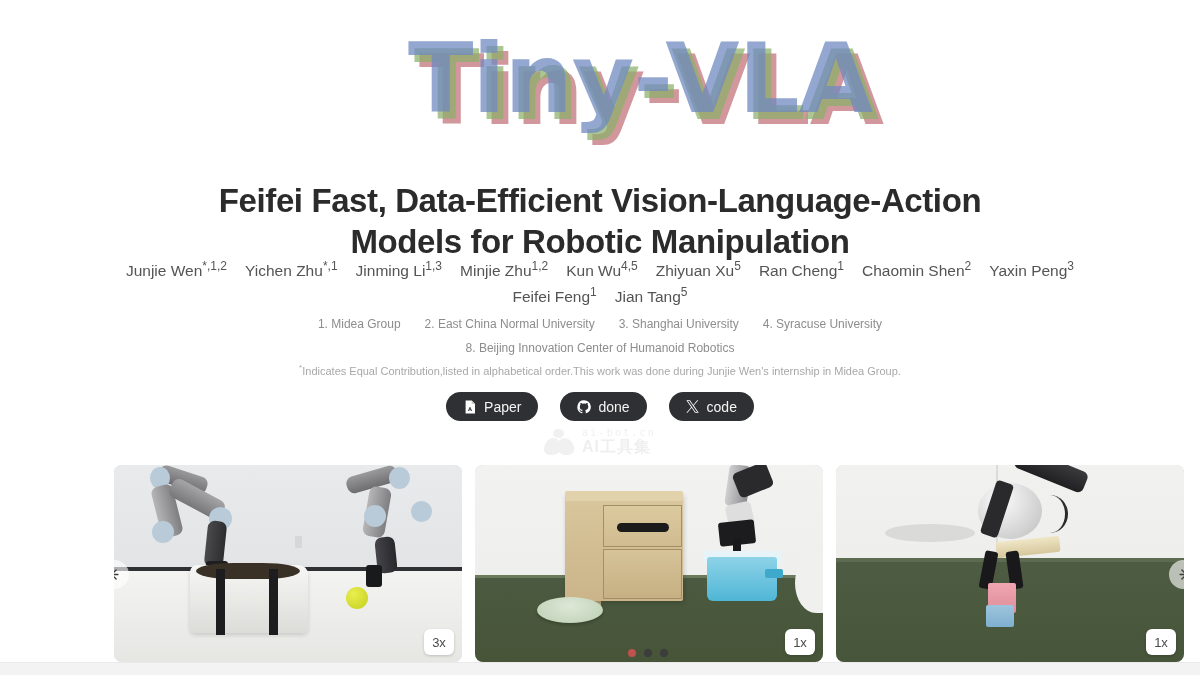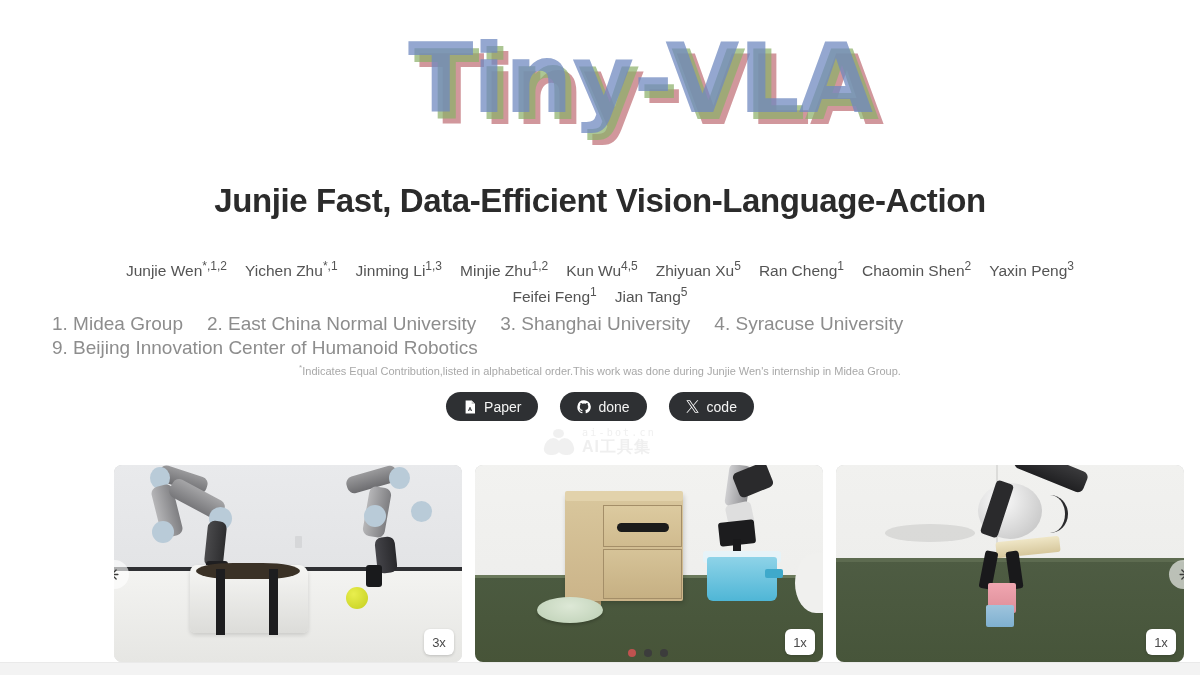--- a/index.html
+++ b/index.html
@@ -82,24 +82,24 @@
     vertical-align: super;
     line-height: 0;
   }
 
   
   .affils {
     position: absolute;
     top: 312px;
     left: 0;
     width: 1200px;
-    font-size: 19px;
+    text-align: center;
+    font-size: 12px;
     line-height: 24px;
     color: #8d8d8d;
-    padding-left: 40px;
   }
   .affil {
     display: inline-block;
     margin: 0 12px;
     white-space: nowrap;
   }
 
   
   .footnote {
     position: absolute;
@@ -337,26 +337,27 @@
 
 <div class="page">
 
   <div class="hero-title-wrap">
     <div class="hero-layer red">Tiny-VLA</div>
     <div class="hero-layer green">Tiny-VLA</div>
     <div class="hero-layer blue">Tiny-VLA</div>
   </div>
 
   <h1 class="subtitle">
-    <span class="ln">Junjie Fast, Data-Efficient Vision-Language-Action</span>
+    <span class="ln">Feifei Fast, Data-Efficient Vision-Language-Action</span>
+    <span class="ln">Models for Robotic Manipulation</span>
   </h1>
 
   <div class="authors" id="authors"><span class="author"><span>Junjie Wen</span><sup>*,1,2</sup></span><span class="author"><span>Yichen Zhu</span><sup>*,1</sup></span><span class="author"><span>Jinming Li</span><sup>1,3</sup></span><span class="author"><span>Minjie Zhu</span><sup>1,2</sup></span><span class="author"><span>Kun Wu</span><sup>4,5</sup></span><span class="author"><span>Zhiyuan Xu</span><sup>5</sup></span><span class="author"><span>Ran Cheng</span><sup>1</sup></span><span class="author"><span>Chaomin Shen</span><sup>2</sup></span><span class="author"><span>Yaxin Peng</span><sup>3</sup></span><br><span class="author"><span>Feifei Feng</span><sup>1</sup></span><span class="author"><span>Jian Tang</span><sup>5</sup></span></div>
 
-  <div class="affils" id="affils"><span class="affil">1. Midea Group</span><span class="affil">2. East China Normal University</span><span class="affil">3. Shanghai University</span><span class="affil">4. Syracuse University</span><br><span class="affil">9. Beijing Innovation Center of Humanoid Robotics</span></div>
+  <div class="affils" id="affils"><span class="affil">1. Midea Group</span><span class="affil">2. East China Normal University</span><span class="affil">3. Shanghai University</span><span class="affil">4. Syracuse University</span><br><span class="affil">8. Beijing Innovation Center of Humanoid Robotics</span></div>
 
   <div class="footnote">
     <span class="star">*</span><span>Indicates Equal Contribution,listed in alphabetical order.This work was done during Junjie Wen's internship in Midea Group.</span>
   </div>
 
   <div class="linkbar">
     <a class="linkbtn" href="#">
       <span class="ic">
         <svg viewBox="0 0 14 14" width="14" height="14" aria-hidden="true">
           <path d="M2.6 0.6h6.1L12 3.9v9.5H2.6z" fill="#ffffff"></path>

